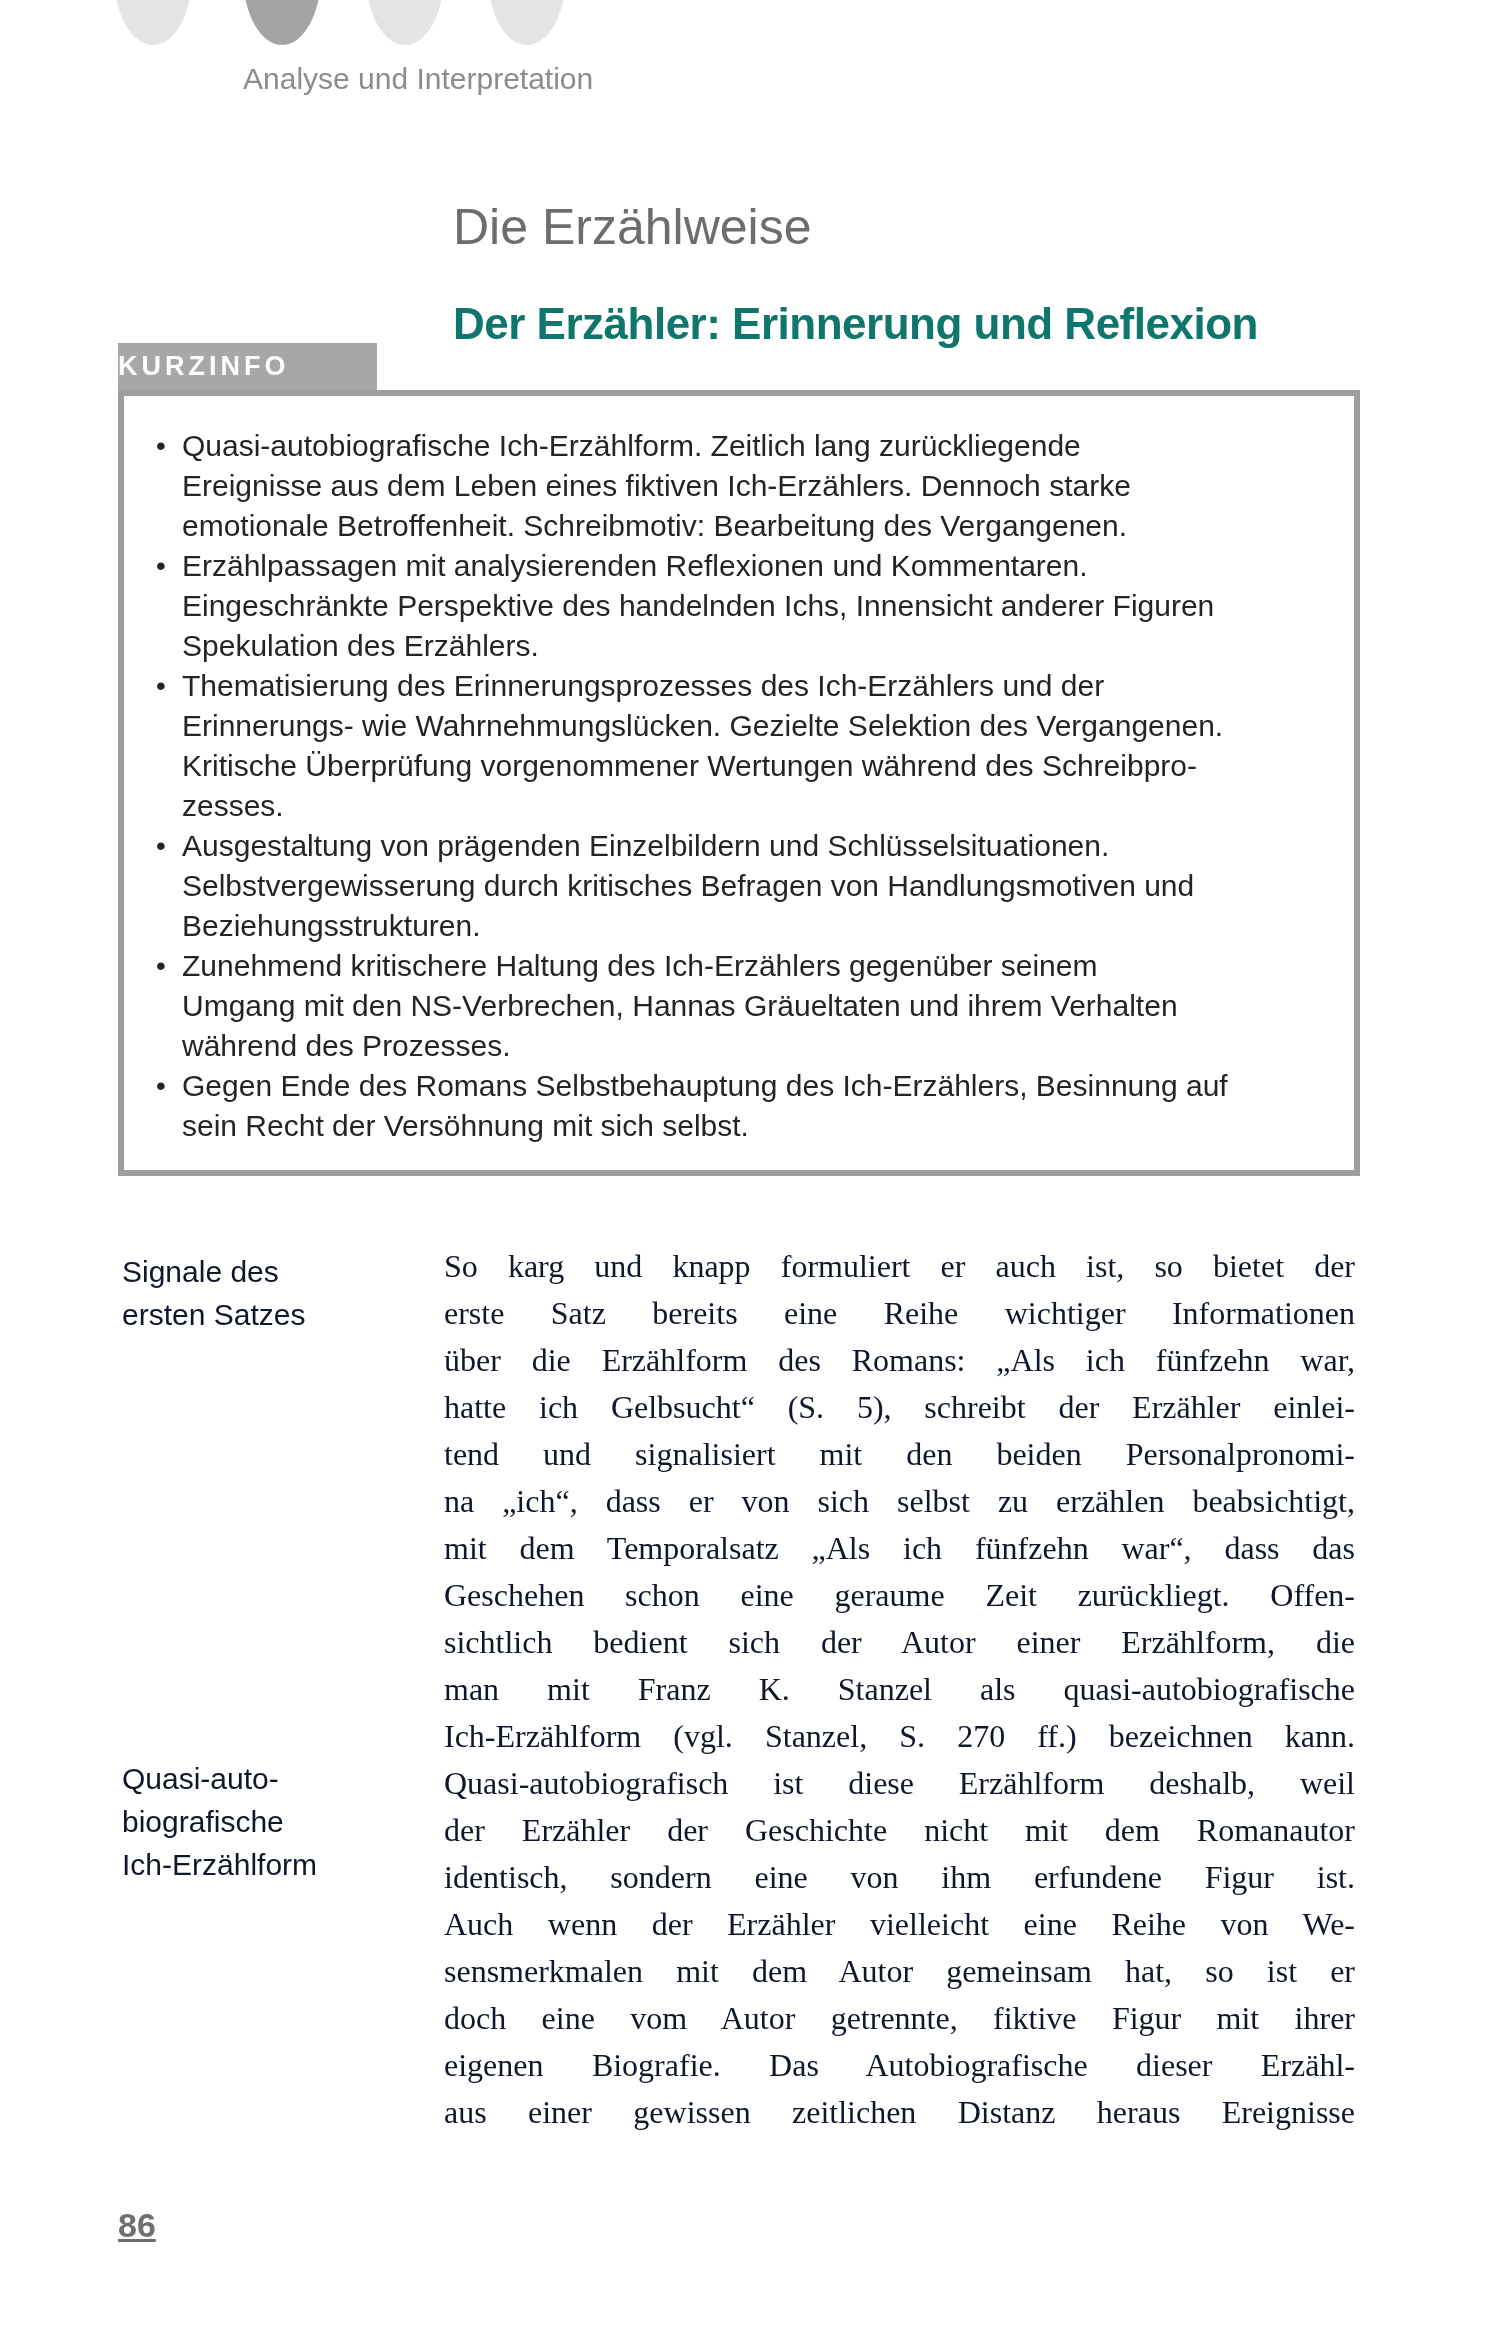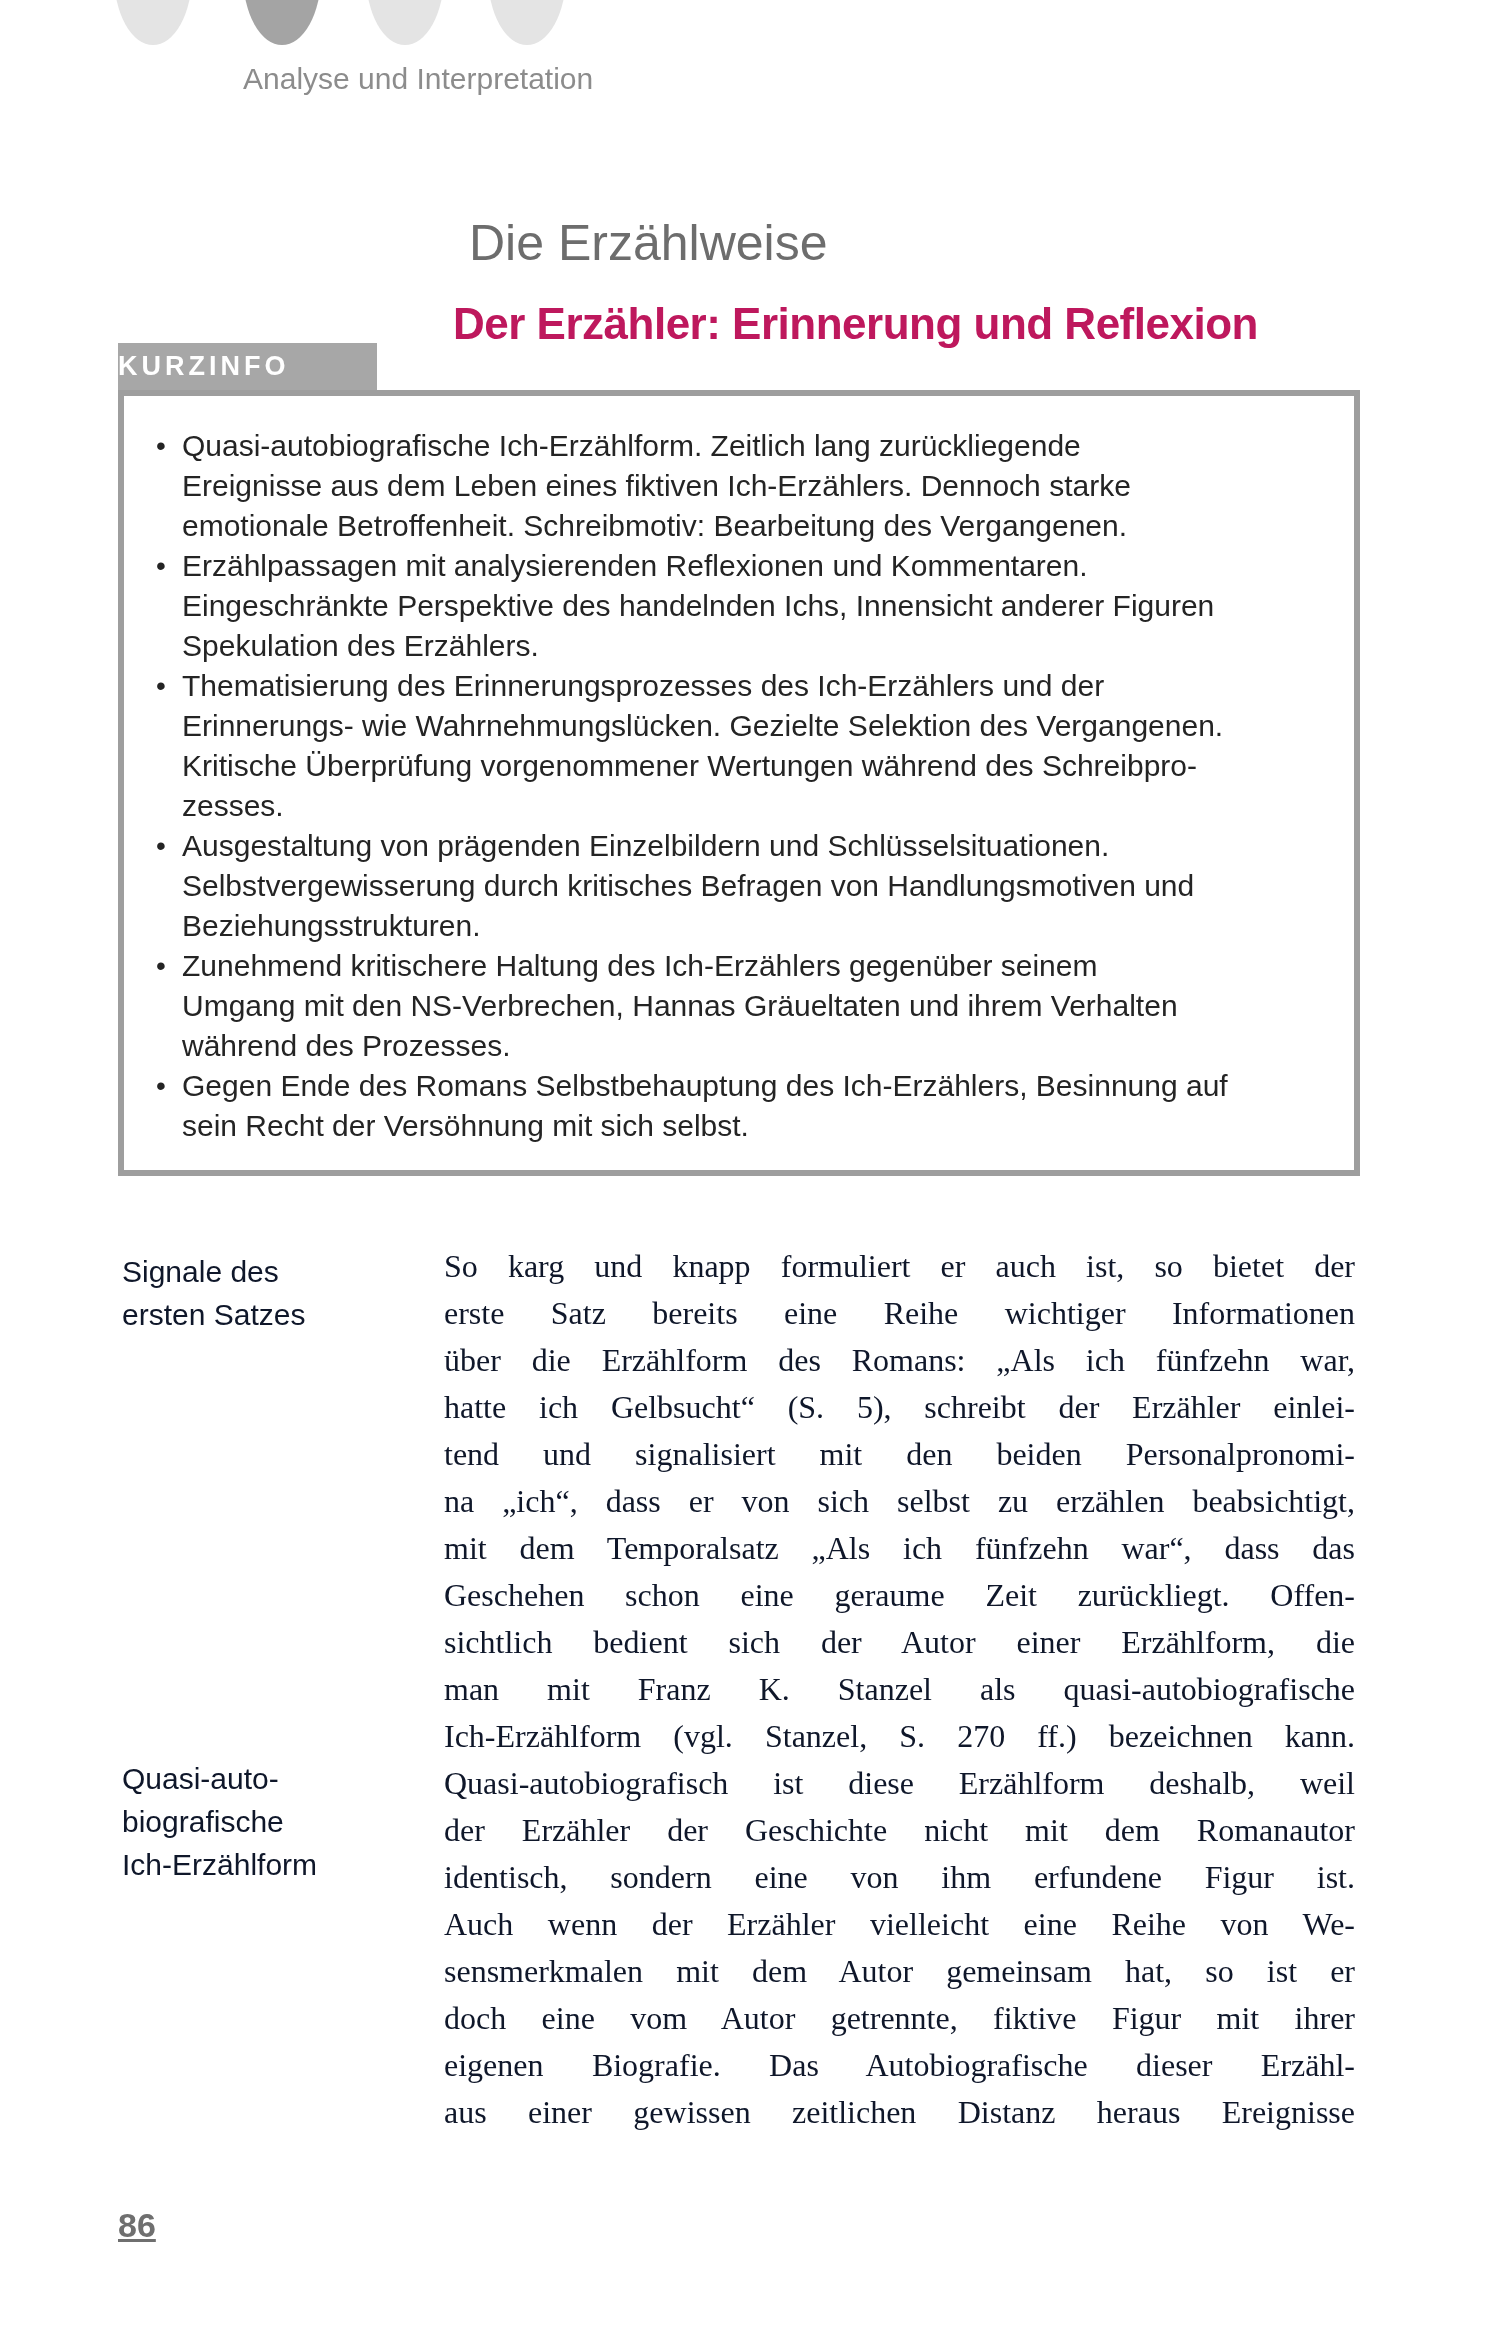--- a/index.html
+++ b/index.html
@@ -10,22 +10,22 @@
   
   .dots { position:absolute; left:0; top:0; width:100%; height:60px; }
   .dot { position:absolute; top:-95px; width:78px; height:140px; border-radius:50%; }
   .dot:nth-child(1){ left:114px; }
   .dot:nth-child(2){ left:243px; }
   .dot:nth-child(3){ left:366px; }
   .dot:nth-child(4){ left:488px; }
 
   .section-label { position:absolute; left:243px; top:62px; font-size:30px; color:#8c8c8c; }
 
-  .title { position:absolute; left:453px; top:198px; margin:16px; font-size:50px; font-weight:400; color:#6d6d6d; }
-  .subtitle { position:absolute; left:453px; top:299px; margin:0; font-size:44px; font-weight:700; color:#be185d; letter-spacing:-0.5px; }
+  .title { position:absolute; left:453px; top:198px; margin:0; font-size:50px; font-weight:400; color:#6d6d6d; }
+  .subtitle { position:absolute; left:453px; top:299px; margin:0; font-size:44px; font-weight:700; color:#0f766e; letter-spacing:-0.5px; }
 
   .kurzinfo-tab {
     position:absolute; left:118px; top:343px; width:259px; height:47px;
     background:#a7a7a7; color:#ffffff; display:flex; align-items:center; 
     font-size:27px; font-weight:700; letter-spacing:4px;
   }
   .kurzinfo-box {
     position:absolute; left:118px; top:390px; width:1242px; height:786px;
     box-sizing:border-box; border:6px solid #9e9e9e; background:#ffffff;
     padding:30px 28px 0 32px;

